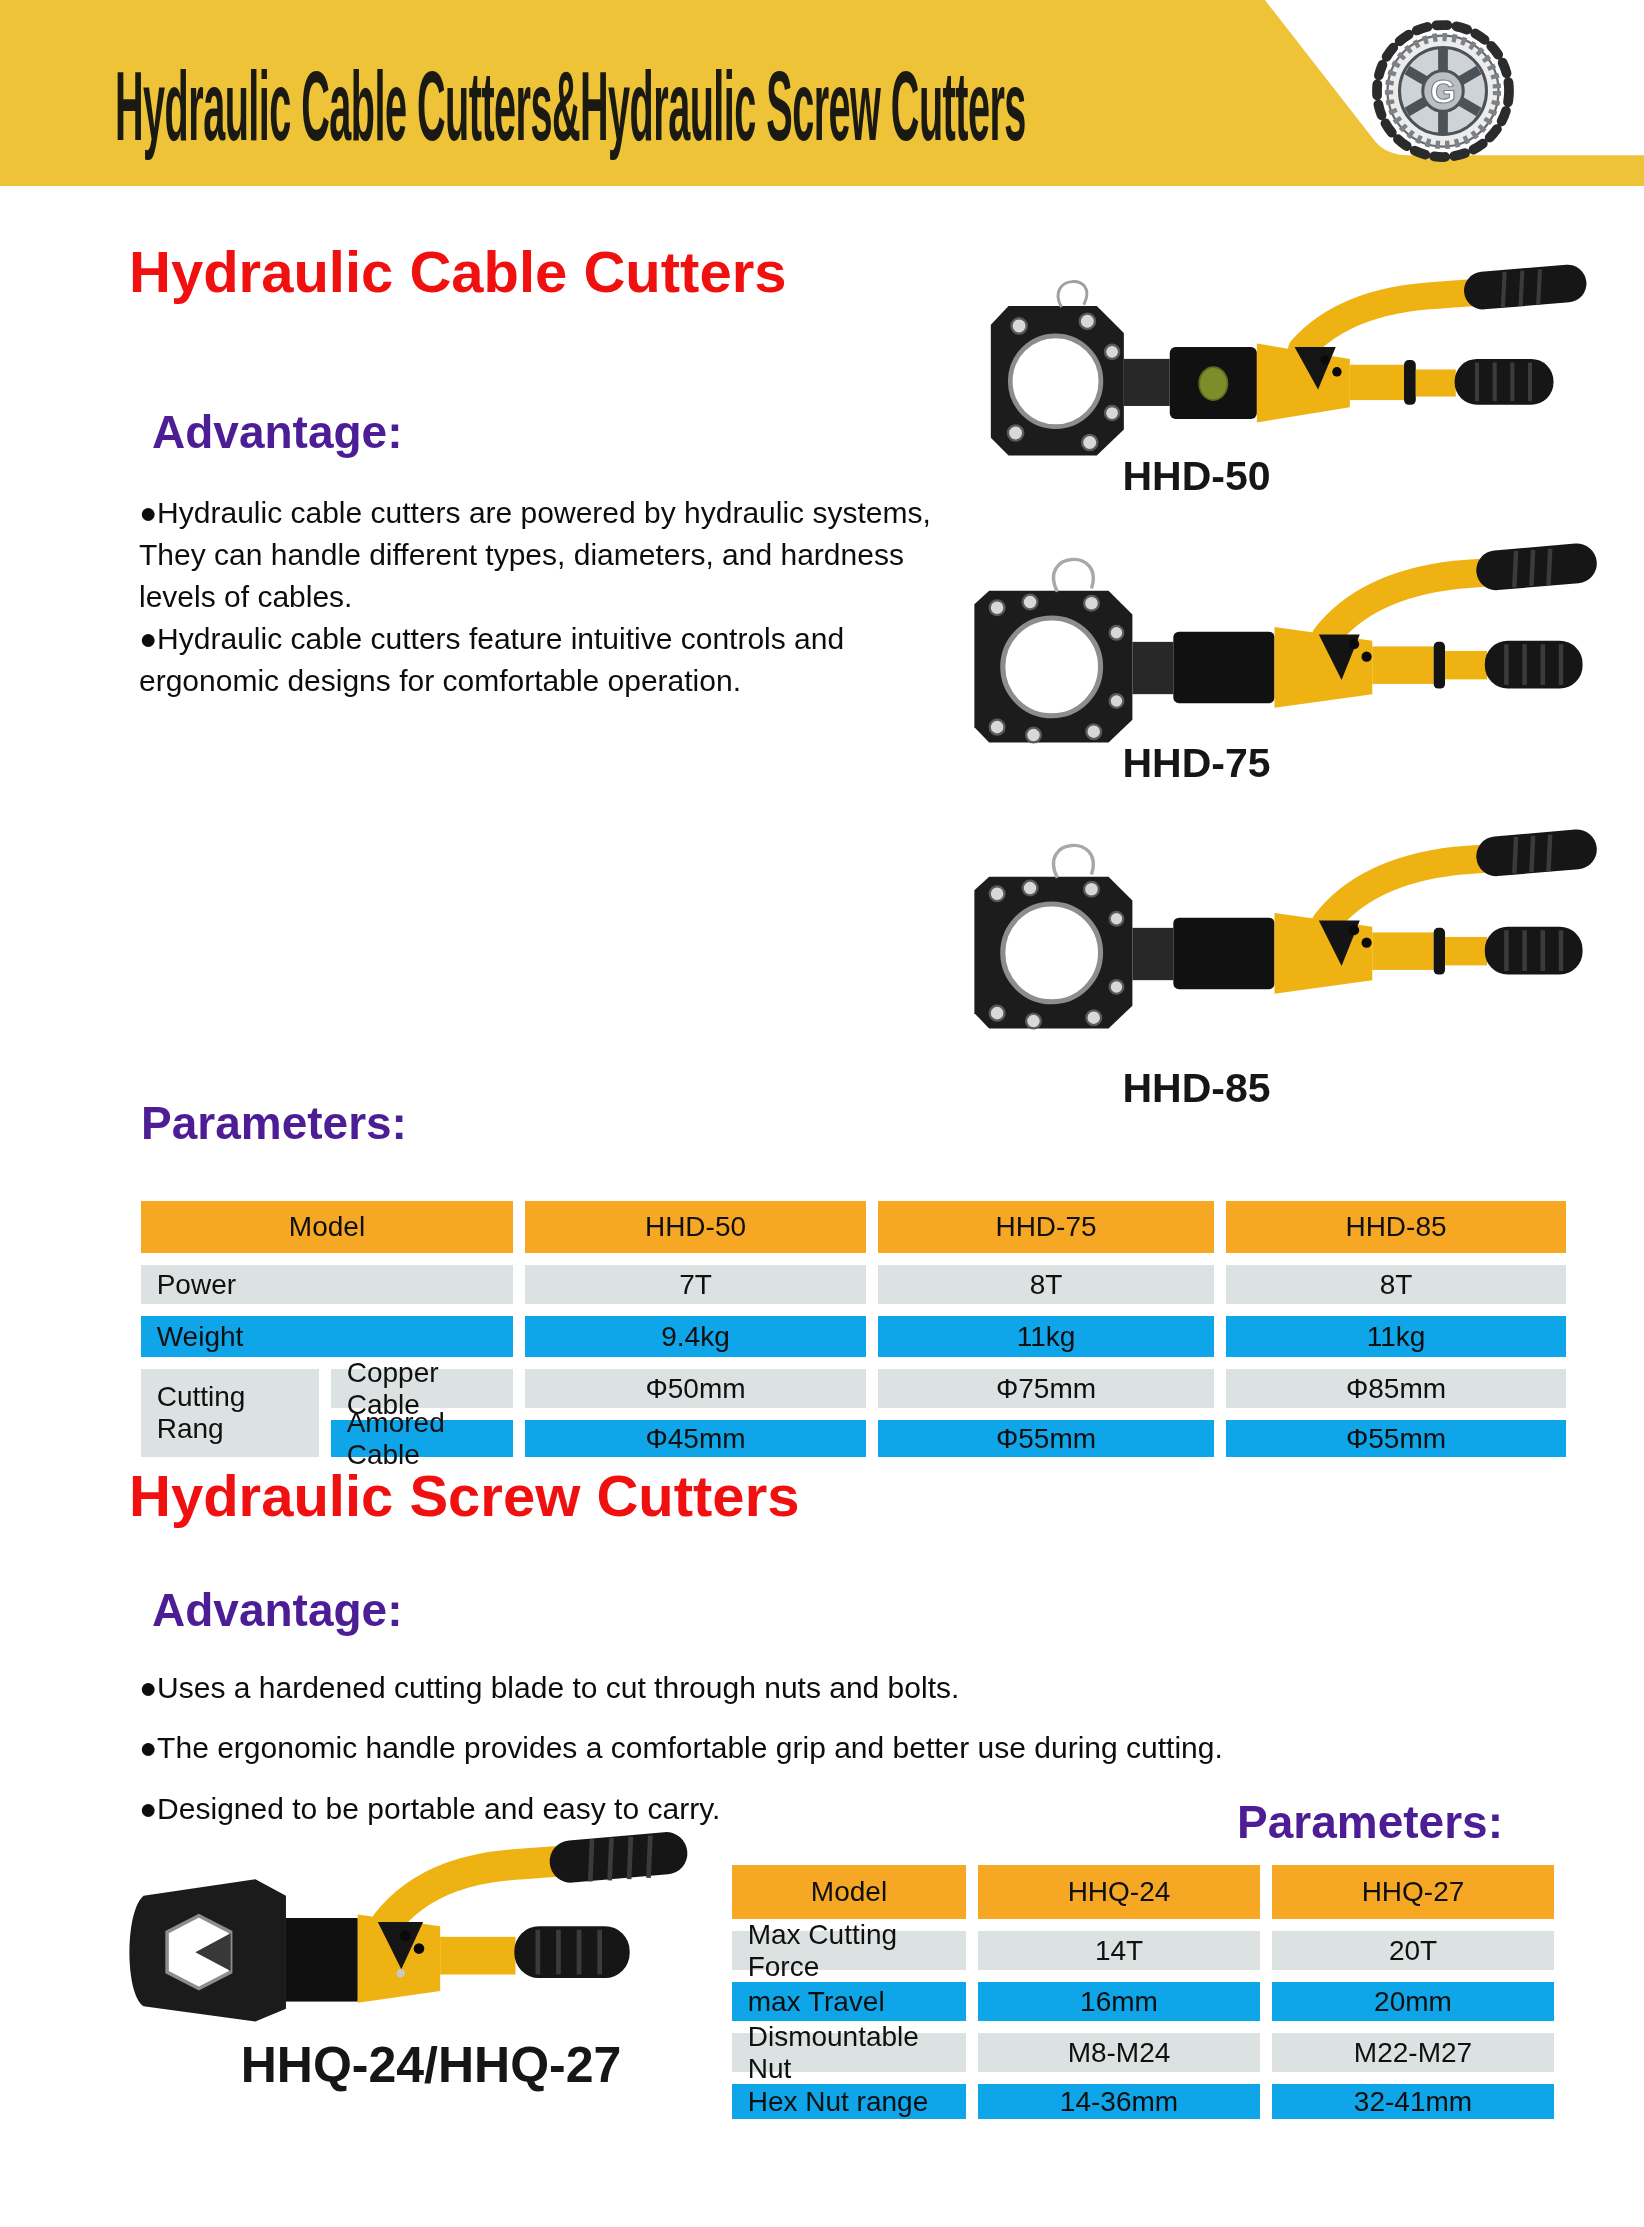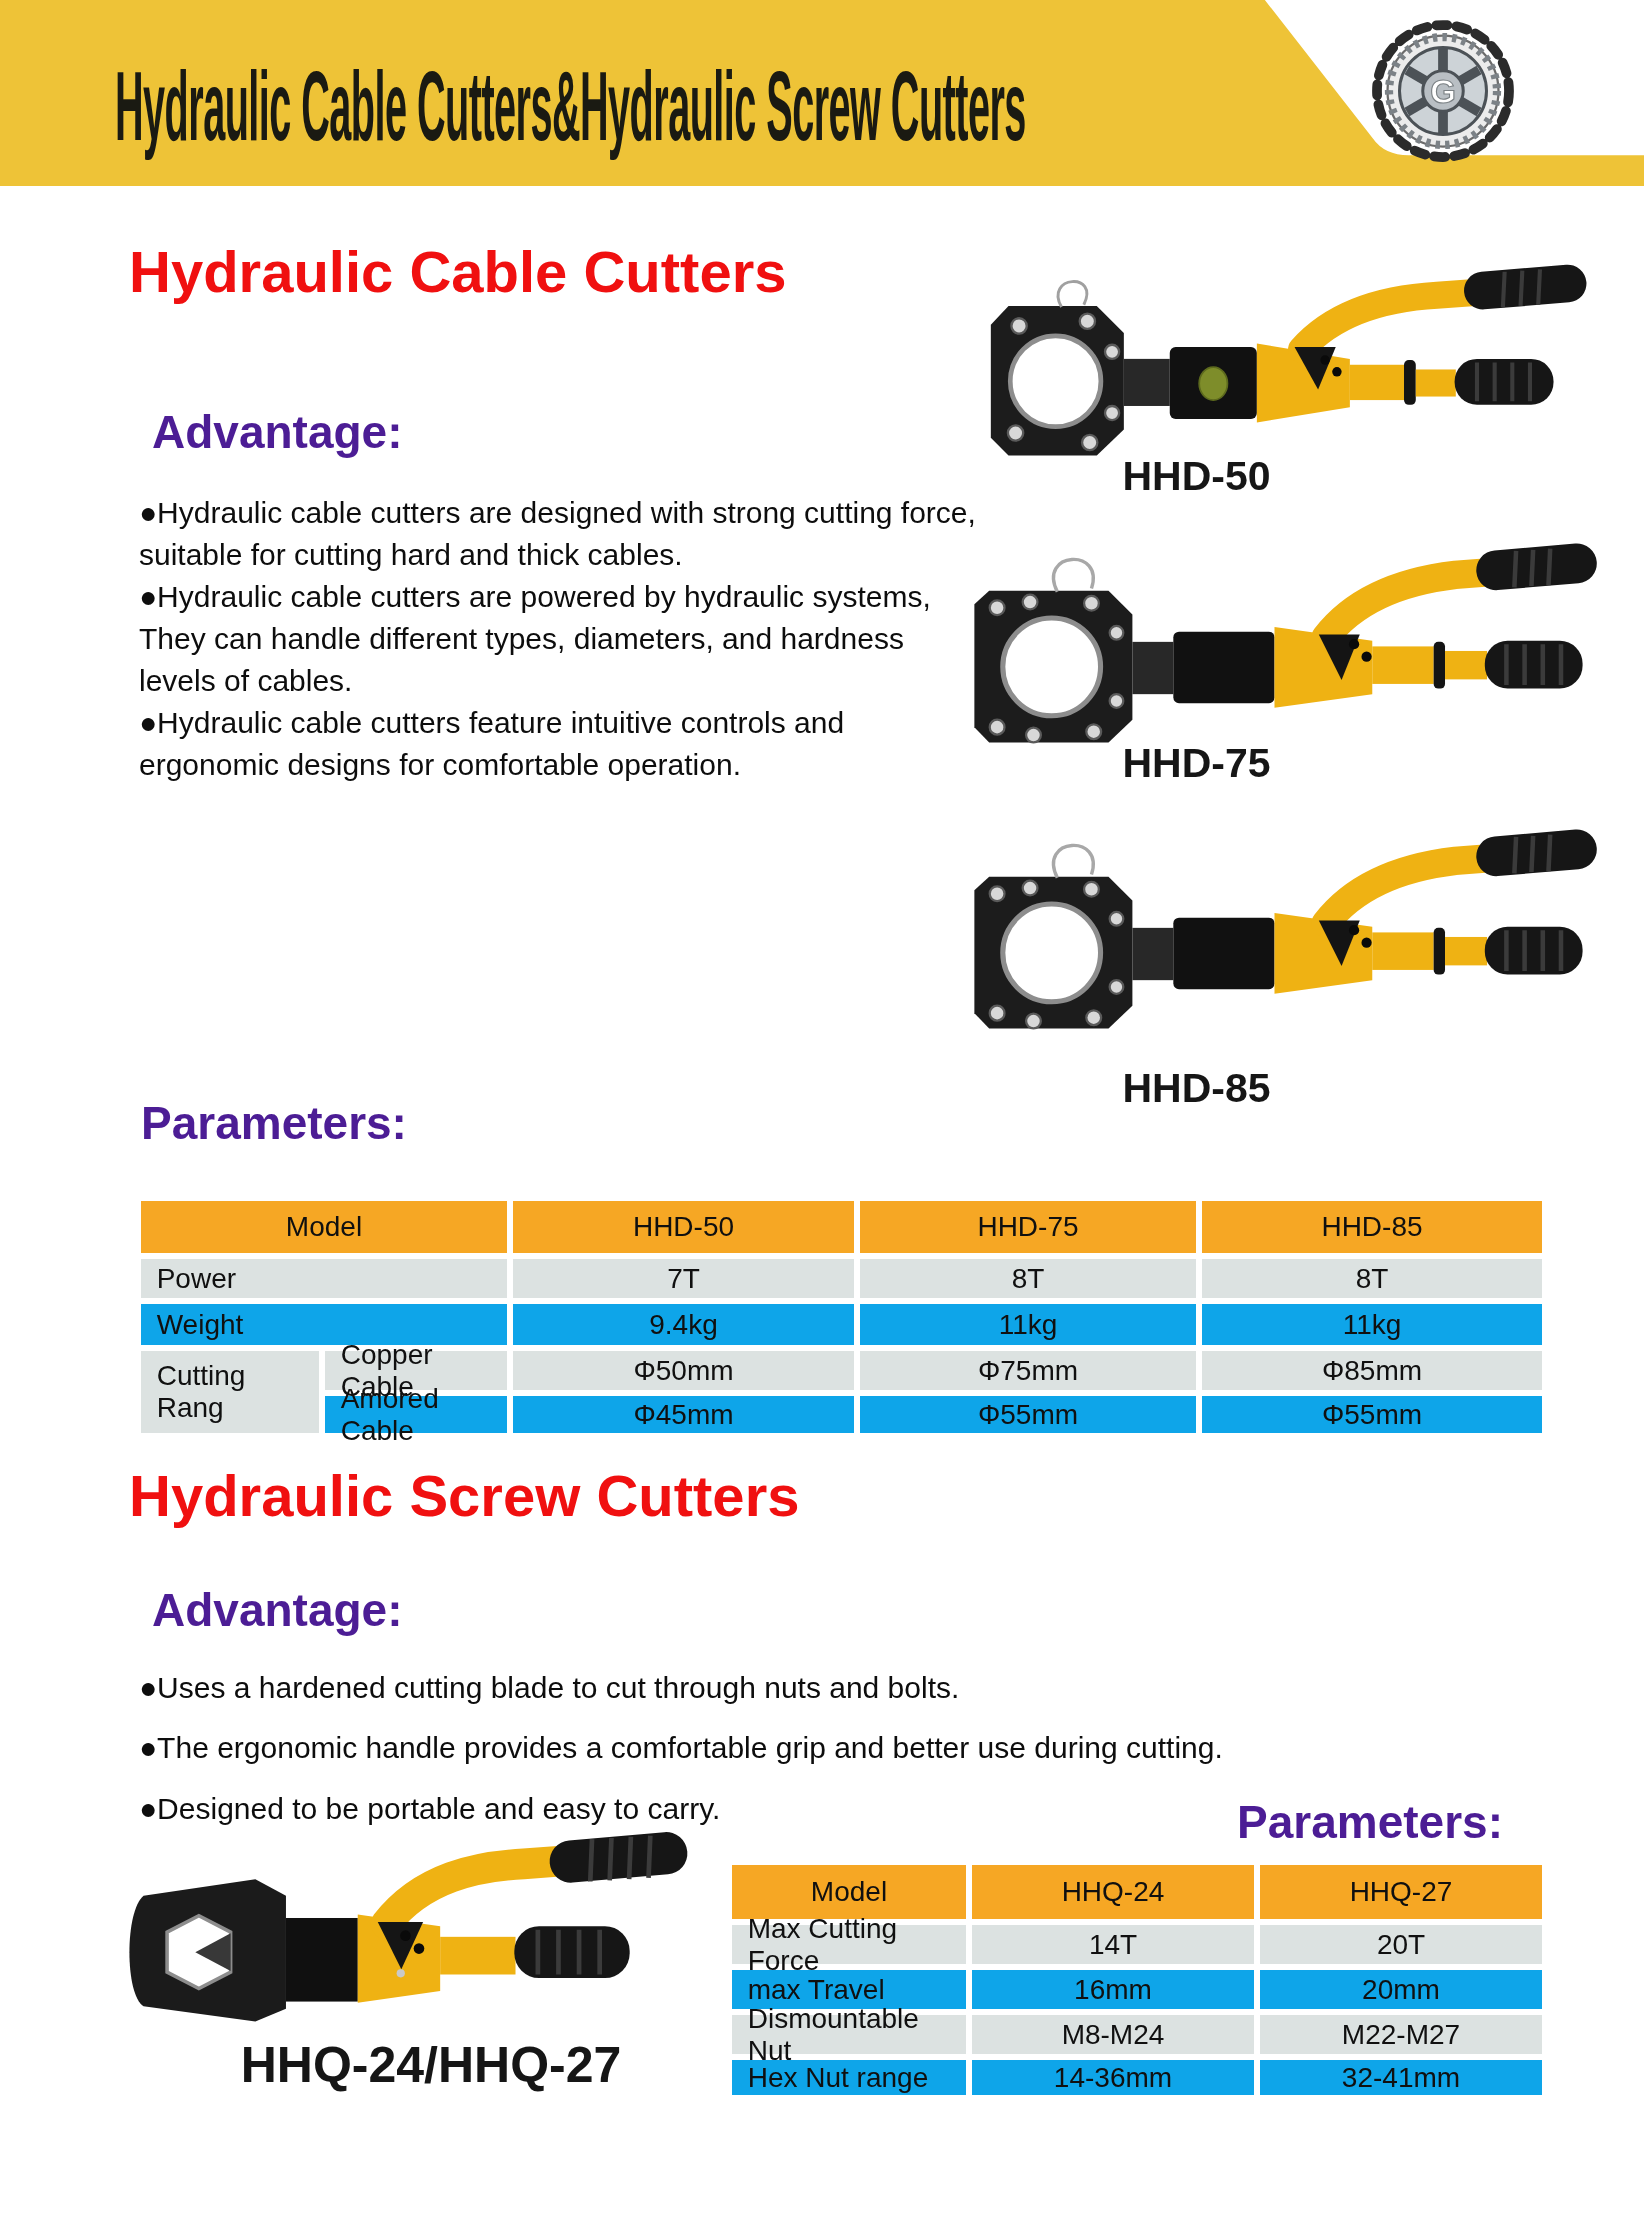--- a/index.html
+++ b/index.html
@@ -34,21 +34,21 @@
   
   .fig{position:absolute;}
   .prodlabel{position:absolute;font-size:41px;font-weight:600;color:#161616;
              text-align:center;white-space:nowrap;line-height:1;}
   .lab50{left:1020px;top:456px;width:353px;}
   .lab75{left:1020px;top:743px;width:353px;}
   .lab85{left:1020px;top:1068px;width:353px;}
   .labhhq{left:163px;top:2040px;width:536px;font-size:50px;}
 
   
-  .grid{position:absolute;display:grid;gap:6px;background:#ffffff;}
+  .grid{position:absolute;display:grid;gap:12px;background:#ffffff;}
   .t1{left:141px;top:1201px;
       grid-template-columns:178px 182px 341px 336px 340px;
       grid-template-rows:52px 39px 41px 39px 37px;}
   .t2{left:732px;top:1865px;
       grid-template-columns:234px 282px 282px;
       grid-template-rows:54px 39px 39px 39px 35px;}
   .c{display:flex;align-items:center;justify-content:center;font-size:28px;color:#101010;}
   .lab{justify-content:flex-start;padding-left:15.7px;}
   .h{background:#f6a724;}
   .lt{background:#dce2e1;}
@@ -76,21 +76,20 @@
       </g>
       <circle cx="100" cy="100" r="27" fill="#b9bfc4" stroke="#4c5257" stroke-width="4"></circle>
       <text x="100" y="116" text-anchor="middle" font-size="44" font-weight="bold" fill="#ffffff" stroke="#7a8084" stroke-width="1.5">G</text>
     </svg>
   </div>
 
   <h1 class="red s1title">Hydraulic Cable Cutters</h1>
   <h2 class="sub adv1">Advantage:</h2>
 
   <div class="bullets bl1">
-    <p>●Hydraulic cable cutters are designed with strong cutting force, suitable for cutting hard and thick cables.</p>
     <p>●Hydraulic cable cutters are powered by hydraulic systems, They can handle different types, diameters, and hardness levels of cables.</p>
     <p>●Hydraulic cable cutters feature intuitive controls and ergonomic designs for comfortable operation.</p>
   </div>
 
   <svg class="fig" style="left:938px;top:260px;width:686px;height:206px" viewBox="0 -20 1050 350">
     <path d="M62,58 H212 L258,104 V268 L212,312 H62 L32,282 V90 Z" fill="#1c1c1c"></path>
     <circle cx="142" cy="186" r="77" fill="#ffffff" stroke="#8d8d8d" stroke-width="8"></circle>
     <g fill="#d8d8d8" stroke="#5a5a5a" stroke-width="4">
       <circle cx="80" cy="92" r="13"></circle>
         <circle cx="196" cy="84" r="13"></circle>

